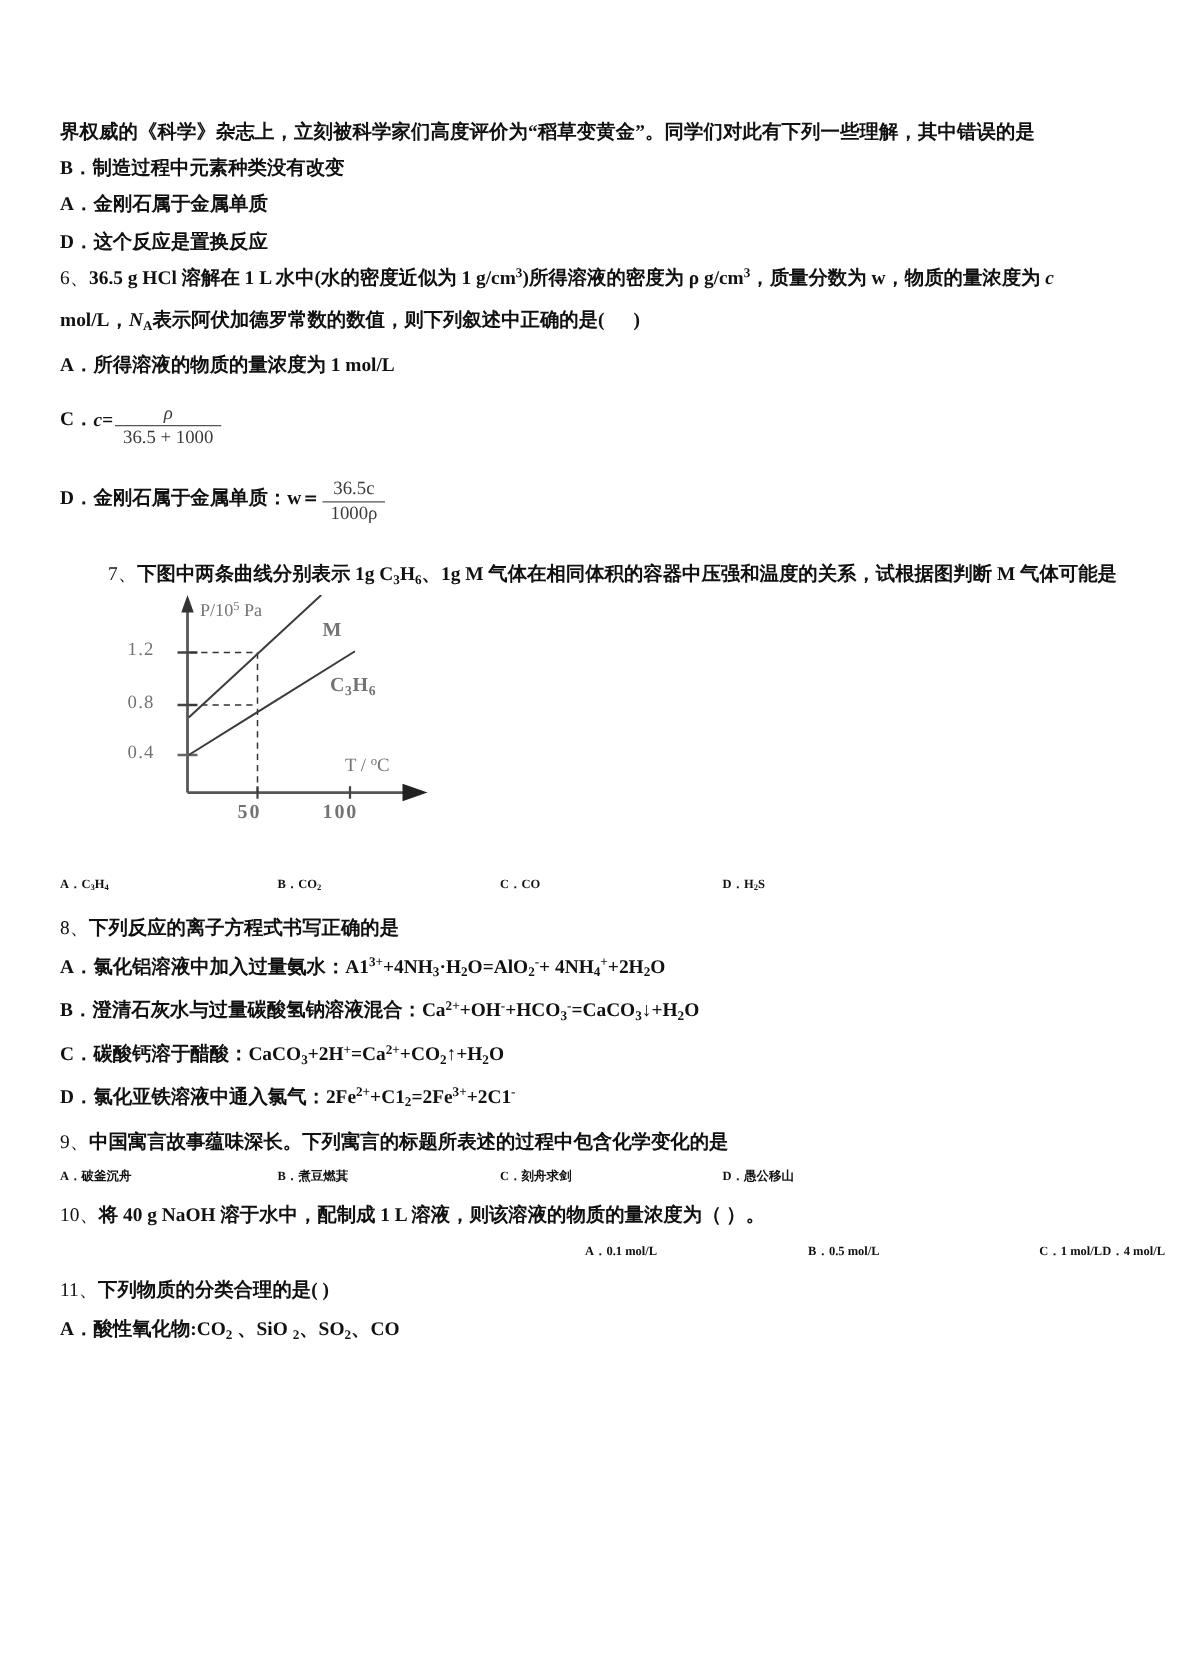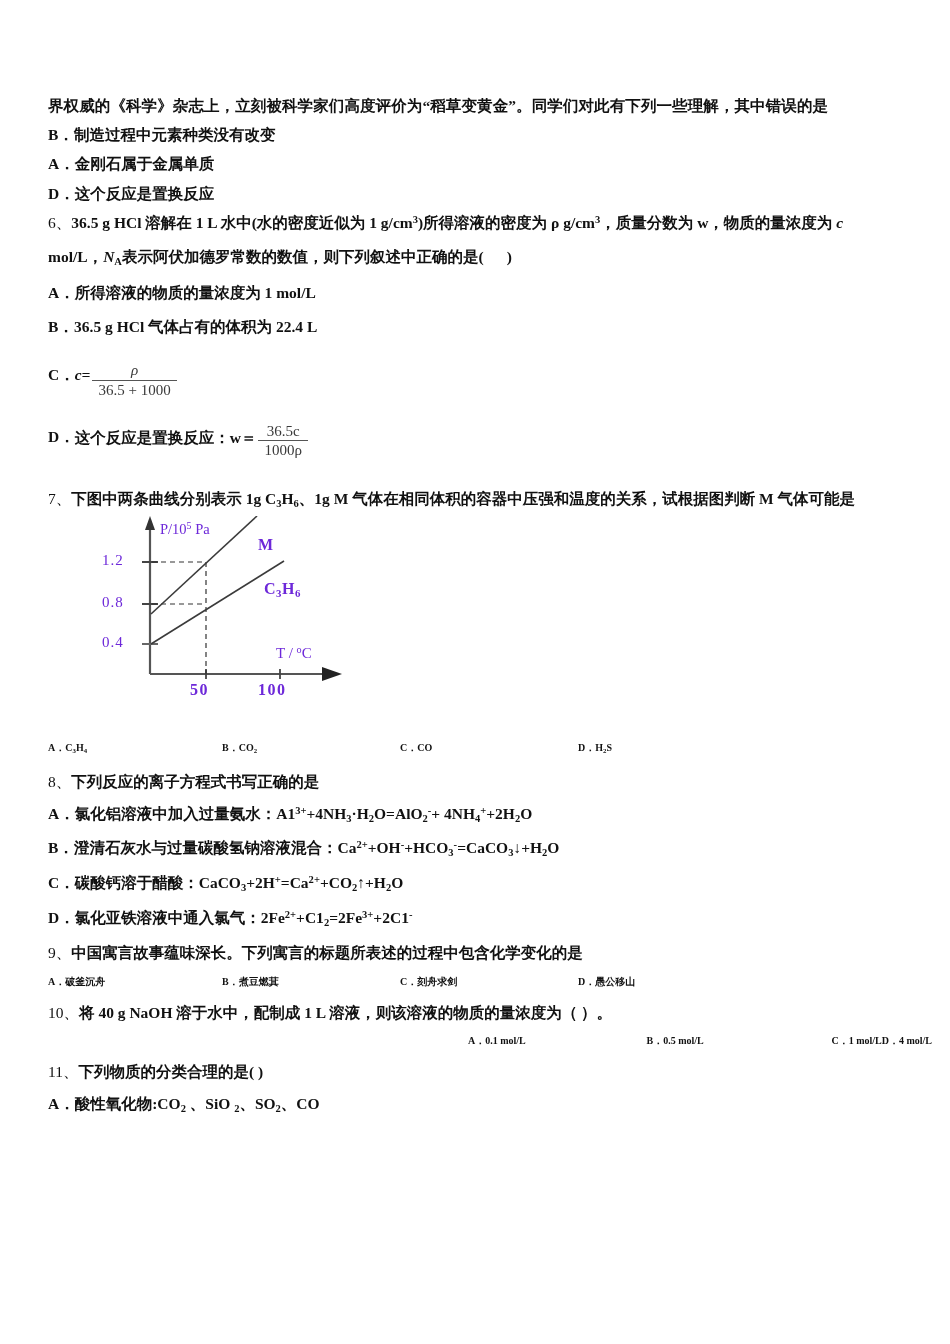--- a/index.html
+++ b/index.html
@@ -104,21 +104,21 @@
     position: relative;
     width: 330px;
     height: 205px;
     margin: 6px 0 8px 46px;
   }
   .chart-svg { position: absolute; left: 0; top: 0; }
   .axis-label {
     position: absolute;
     font-size: 14.5px;
     font-family: "Liberation Serif", serif;
-    color: #6d28d9;
+    color: #737373;
     white-space: nowrap;
   }
   .ytick-lbl { font-size: 15px; letter-spacing: 1px; }
   .xtick-lbl { font-size: 16px; letter-spacing: 1.5px; font-weight: bold; }
   .curve-lbl { font-size: 16px; font-weight: bold; letter-spacing: 0.5px; }
 </style>
 </head>
 <body>
 
 <div class="page">
@@ -138,31 +138,28 @@
 
     <div class="stem" style="margin-bottom:18px;">
       <span class="qnum">6、</span><span>36.5 g HCl 溶解在 1 L 水中(水的密度近似为 1 g/cm<sup>3</sup>)所得溶液的密度为 ρ g/cm<sup>3</sup>，质量分数为 w，物质的量浓度为 <span class="ital">c</span></span>
     </div>
     <div class="stem" style="margin-bottom:18px;">
       <span>mol/L，<span class="ital">N</span><sub>A</sub>表示阿伏加德罗常数的数值，则下列叙述中正确的是(&nbsp;&nbsp;&nbsp;&nbsp;&nbsp;&nbsp;)</span>
     </div>
     <div class="opt" style="margin-bottom:18px;">
       <span class="lbl">A．</span><span>所得溶液的物质的量浓度为 1 mol/L</span>
     </div>
-    <div class="opt" style="margin-bottom:24px;">
-      <span class="lbl">B．</span><span>36.5 g HCl 气体占有的体积为 22.4 L</span>
-    </div>
     <div class="opt" style="margin-bottom:26px;">
       <span class="lbl">C．</span><span class="ital">c=</span><span class="frac frac-c"><span class="num ital">ρ</span><span class="den">36.5 + 1000</span></span>
     </div>
     <div class="opt" style="margin-bottom:34px;">
-      <span class="lbl">D．</span><span>这个反应是置换反应：w＝</span><span class="frac frac-d"><span class="num">36.5c</span><span class="den">1000ρ</span></span>
-    </div>
-
-    <div class="stem" style="margin-bottom:4px;">
+      <span class="lbl">D．</span><span>金刚石属于金属单质：w＝</span><span class="frac frac-d"><span class="num">36.5c</span><span class="den">1000ρ</span></span>
+    </div>
+
+    <div class="stem" style="margin-bottom:4px;text-align:center;">
       <span class="qnum">7、</span><span>下图中两条曲线分别表示 1g C<sub>3</sub>H<sub>6</sub>、1g M 气体在相同体积的容器中压强和温度的关系，试根据图判断 M 气体可能是</span>
     </div>
 
     <div class="chartwrap">
       <svg class="chart-svg" width="330" height="205" viewBox="0 0 330 205">
 
         <line x1="56" y1="8" x2="56" y2="158" stroke="#555" stroke-width="2.2"></line>
         <polygon points="56,0 51,14 61,14" fill="#333"></polygon>
 
         <line x1="56" y1="158" x2="236" y2="158" stroke="#555" stroke-width="2.2"></line>

